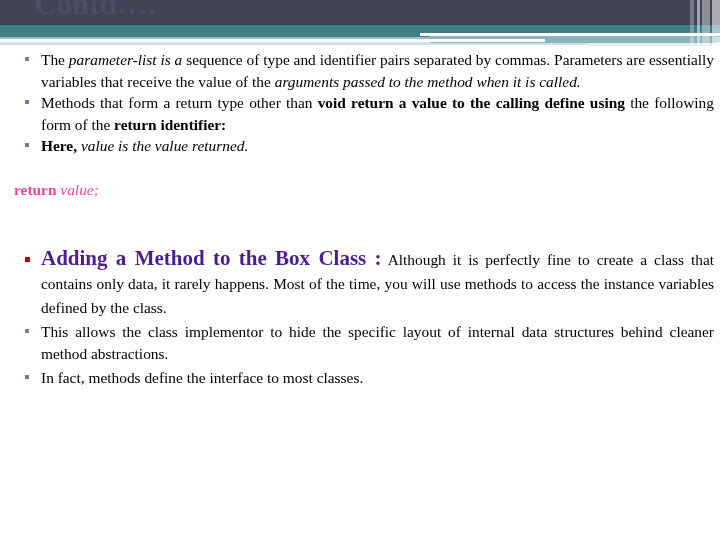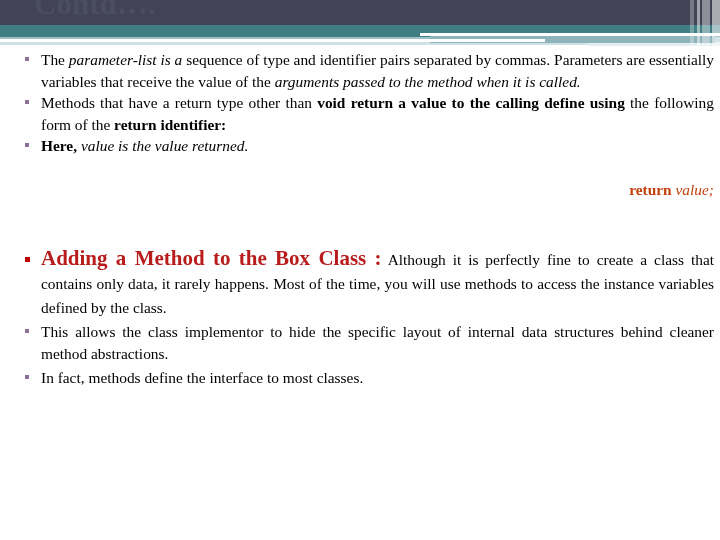--- a/index.html
+++ b/index.html
@@ -130,37 +130,37 @@
   }
   li.bullet.red-head > .dot {
     background: #c00000;
     width: 5px;
     height: 5px;
     top: 11px;
   }
   .it { font-style: italic; }
   .bd { font-weight: bold; }
   .redhead {
-    color: #b91c1c;
+    color: #4c1d95;
     font-weight: bold;
     font-size: 21px;
   }
 
   #group-one { position: absolute; left: 14px; top: 3px; width: 700px; }
   #group-one li.bullet { margin-bottom: 0px; }
 
   #line-return {
     position: absolute;
     left: 0px;
     top: 130px;
     width: 700px;
-    text-align: right;
+    text-align: left;
     font-size: 15.4px;
     line-height: 21.5px;
-    color: #c2410c;
+    color: #ec4899;
   }
 
   #group-two { position: absolute; left: 14px; top: 200px; width: 700px; }
   #group-two li.bullet { margin-bottom: 0px; }
   #group-two li.bullet.red-head { line-height: 24px; padding-bottom: 1px; }
 </style>
 </head>
 <body>
 
 <div id="slide-header">
@@ -184,21 +184,21 @@
 
   <ul class="bullets" id="group-one">
 
     <li class="bullet">
       <span class="dot"></span>
       <span>The </span><span class="it">parameter-list is a</span><span> sequence of type and identifier pairs separated by commas. Parameters are essentially variables that receive the value of the </span><span class="it">arguments passed to the method when it is called.</span>
     </li>
 
     <li class="bullet">
       <span class="dot"></span>
-      <span>Methods that have a return type other than </span><span class="bd">void return a value to the calling define using</span><span> the following form of the </span><span class="bd">return identifier:</span>
+      <span>Methods that form a return type other than </span><span class="bd">void return a value to the calling define using</span><span> the following form of the </span><span class="bd">return identifier:</span>
     </li>
 
     <div id="line-return">
       <span class="bd">return</span><span>&nbsp;</span><span class="it">value;</span>
     </div>
 
     <li class="bullet" style="">
       <span class="dot"></span>
       <span class="bd">Here,</span><span class="it"> value is the value returned.</span>
     </li>

